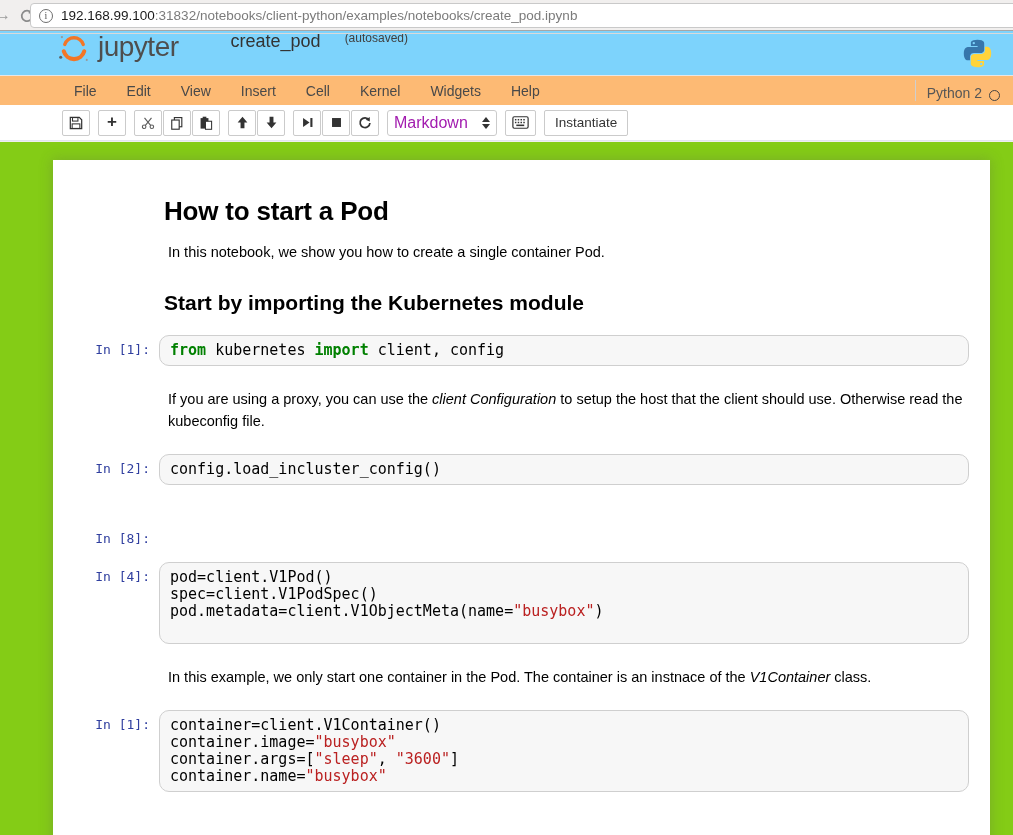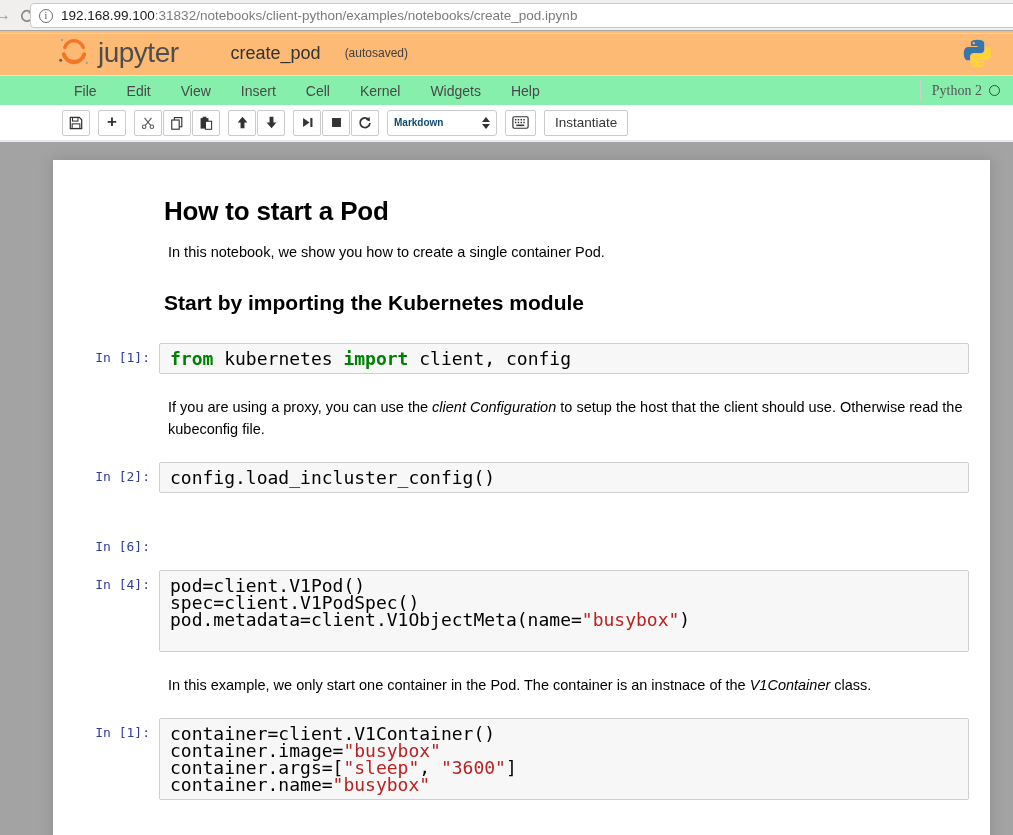--- a/index.html
+++ b/index.html
@@ -23,70 +23,70 @@
   .info-badge {
     width: 14px; height: 14px; border: 1.2px solid #6e6e6e; border-radius: 50%;
     color: #555; font-family: "Liberation Serif", serif; font-size: 10px;
     display: flex; align-items: center; justify-content: center; margin-right: 8px; flex: none;
   }
   .url { font-size: 13.5px; white-space: nowrap; }
   .url .host { color: #1a1a1a; }
   .url .rest { color: #7b7b7b; }
 
   
-  .jheader { position: relative; height: 45px; background: #fdba74; border-bottom: 1px solid #e7e7e7;
-             display: flex; align-items: center; padding-left: 57px; }
+  .jheader { position: relative; height: 45px; background: #7dd3fc; border-bottom: 1px solid #e7e7e7;
+             display: flex; padding-left: 57px; }
   .jlogo { margin-right: 7px; }
   .jlogo-text { font-size: 28px; color: #4e4e4e; letter-spacing: -0.5px; }
   .nbtitle { margin-left: 52px; font-size: 18px; color: #333; }
   .checkpoint { margin-left: 24px; font-size: 12px; color: #404040; }
   .pylogo { position: absolute; right: 21px; top: 8px; }
 
   
-  .menubar { position: relative; height: 29px; background: #86efac;
+  .menubar { position: relative; height: 29px; background: #fdba74;
              display: flex; align-items: center; padding-left: 74px; }
   .menu-item { font-size: 14px; color: #494949; margin-right: 30px; cursor: default; }
-  .kernel-zone { position: absolute; right: 13px; top: 4px; display: flex; align-items: center;
-                 border-left: 1px solid #cfcfcf; padding-left: 11px; height: 21px; font-family: Liberation Serif, serif; }
+  .kernel-zone { position: absolute; right: 13px; top: 4px; display: flex; align-items: flex-end;
+                 border-left: 1px solid #cfcfcf; padding-left: 11px; height: 21px; }
   .kernel-name { font-size: 14px; color: #565656; margin-right: 7px; }
   .kcircle { width: 11px; height: 11px; border: 1.6px solid #444; border-radius: 50%; }
 
   
   .toolbar { height: 36px; background: #fff; border-bottom: 1px solid #e2e5ee;
              display: flex; align-items: center; padding-left: 62px; gap: 8px; }
   .tgroup { display: flex; gap: 1px; }
   .tbtn { height: 26px; min-width: 28px; background: #fff; border: 1px solid #cbcbcb; border-radius: 2px;
           display: flex; align-items: center; justify-content: center; padding: 0 6px; color: #333; }
   .tbtn svg { display: block; }
   .plus-glyph { font-size: 17px; font-weight: bold; color: #333; line-height: 1; margin-top: -2px; }
   .ctype { width: 110px; justify-content: space-between; border-radius: 3px; }
-  .ctype-label { font-size: 10px; color: #0c4a6e; font-weight: bold; }
+  .ctype-label { font-size: 16px; color: #a21caf; }
   .updown { display: flex; flex-direction: column; gap: 2px; align-items: center; }
   .tri-up   { width: 0; height: 0; border-left: 4px solid transparent; border-right: 4px solid transparent; border-bottom: 5px solid #333; }
   .tri-down { width: 0; height: 0; border-left: 4px solid transparent; border-right: 4px solid transparent; border-top: 5px solid #333; }
   .cellbar-btn { font-size: 13.5px; padding: 0 10px; color: #333; }
 
   
-  .page { position: absolute; top: 142px; left: 0; right: 0; bottom: 0; background: #a3a3a3; }
+  .page { position: absolute; top: 142px; left: 0; right: 0; bottom: 0; background: #84cc16; }
   .nbpanel { position: absolute; left: 53px; width: 937px; top: 18px; bottom: -30px;
              background: #fff; box-shadow: 0 0 12px 1px rgba(87,87,87,0.25); padding-top: 24px; }
 
   .cellrow { display: flex; padding: 8px 0; }
   .prompt { width: 106px; flex: none; text-align: right; padding-right: 9px; padding-top: 7px;
             font-family: "DejaVu Sans Mono", monospace; font-size: 13px; color: #303f9f; }
   .innerarea { flex: 1; min-width: 0; margin-right: 21px; }
 
   .md { padding-left: 5px; font-size: 14.5px; color: #000; }
   .md h1 { font-size: 26px; font-weight: bold; margin: 4px 0 14px; letter-spacing: -0.2px; }
-  .md h2 { font-size: 21px; font-weight: bold; margin: 6px 0 12px; }
+  .md h2 { font-size: 21px; font-weight: bold; margin: 6px 0 4px; }
   .md p  { margin: 6px 4px; line-height: 22px; }
   .md em { font-style: italic; }
 
-  .inputarea { background: #f7f7f7; border: 1px solid #cfcfcf; border-radius: 2px; padding: 6px 10px;
-               font-family: "DejaVu Sans Mono", monospace; font-size: 18px; line-height: 17px; color: #000; }
+  .inputarea { background: #f7f7f7; border: 1px solid #cfcfcf; border-radius: 10px; padding: 6px 10px;
+               font-family: "DejaVu Sans Mono", monospace; font-size: 15px; line-height: 17px; color: #000; }
   .tok-kw { color: #008000; font-weight: bold; }
   .tok-str { color: #ba2121; }
 </style>
 </head>
 <body>
 
 <div class="browser">
   <span class="nav-ico fwd">→</span>
   <span class="nav-ico reload">
     <svg width="14" height="14" viewBox="0 0 16 16">
@@ -277,21 +277,21 @@
           <div class="innerarea">
             <div class="inputarea">
               <div class="cm-line"><span>config.load_incluster_config()</span></div>
             </div>
           </div>
         </div>
         <div class="cellrow">
           <div class="prompt"></div>
         </div>
         <div class="cellrow">
-          <div class="prompt">In [6]:</div>
+          <div class="prompt">In [8]:</div>
         </div>
         <div class="cellrow">
           <div class="prompt">In [4]:</div>
           <div class="innerarea">
             <div class="inputarea">
               <div class="cm-line"><span>pod=client.V1Pod()</span></div>
               <div class="cm-line"><span>spec=client.V1PodSpec()</span></div>
               <div class="cm-line"><span>pod.metadata=client.V1ObjectMeta(name=</span><span class="tok-str">"busybox"</span><span>)</span></div>
               <div class="cm-line">&nbsp;</div>
             </div>

